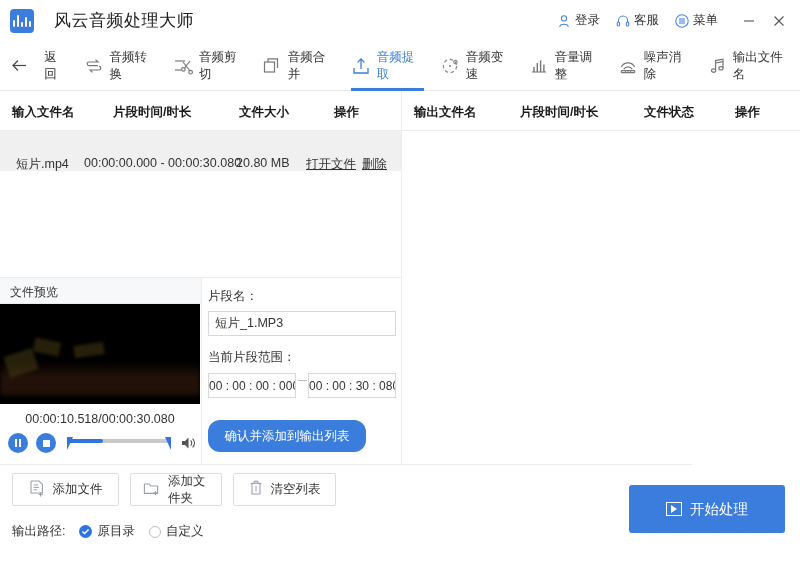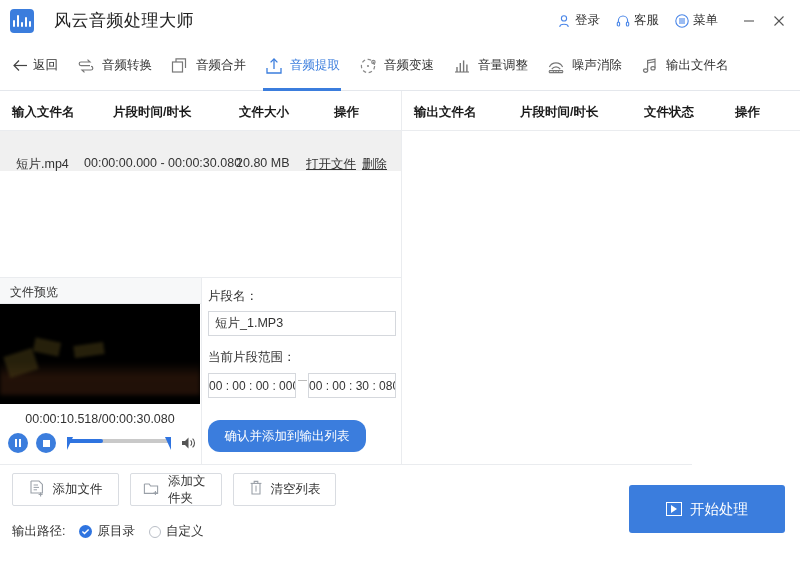--- a/index.html
+++ b/index.html
@@ -54,21 +54,21 @@
   .tool {
     display: flex; align-items: center; height: 50px; position: relative;
     padding: 0 9px; font-size: 12.5px; color: #333; gap: 6px;
   }
   .tool .ic { width: 20px; height: 20px; display:flex; align-items:center; justify-content:center; }
   .tool.active { color: #3b7ddd; }
   .tool.active::after {
     content: ""; position: absolute; left: 8px; right: 8px; bottom: 0;
     height: 2.5px; background: #3b7ddd;
   }
-  .tool.back { padding-left: 10px; gap: 3px; }
+  .tool.back { padding-left: 10px; gap: 16px; }
 
   
   .col-head {
     position: absolute; top: 91px; height: 40px;
     border-bottom: 1px solid #eaecef;
     font-size: 12.5px; font-weight: bold; color: #1a1a1a;
   }
   .col-head.left { left: 0; width: 401px; }
   .col-head.right { left: 401px; width: 399px; }
   .col-head span { position: absolute; top: 13px; white-space: nowrap; }
@@ -280,20 +280,33 @@
       <svg width="18" height="18" viewBox="0 0 18 18">
           <path d="M4 5 H13 L10.5 2.6" fill="none" stroke="#777" stroke-width="1.2"></path>
           <path d="M4 5 C1.6 5 1.6 8.6 4 8.6 H13" fill="none" stroke="#777" stroke-width="1.2"></path>
           <path d="M14 13 H5 L7.5 15.4" fill="none" stroke="#777" stroke-width="1.2"></path>
           <path d="M14 13 C16.4 13 16.4 9.4 14 9.4" fill="none" stroke="#777" stroke-width="1.2"></path>
         </svg>
     </span>
     <span>音频转换</span>
   </div>
 
+  <div class="tool">
+    <span class="ic">
+      <svg width="19" height="18" viewBox="0 0 19 18">
+          <line x1="1" y1="4" x2="11" y2="4" stroke="#777" stroke-width="1.2"></line>
+          <line x1="1" y1="13" x2="7" y2="13" stroke="#777" stroke-width="1.2"></line>
+          <line x1="9" y1="5" x2="16" y2="14" stroke="#777" stroke-width="1.2"></line>
+          <line x1="16" y1="4" x2="10.5" y2="11" stroke="#777" stroke-width="1.2"></line>
+          <circle cx="16.6" cy="15.2" r="1.8" fill="none" stroke="#777" stroke-width="1.2"></circle>
+          <circle cx="9.4" cy="12.4" r="1.8" fill="none" stroke="#777" stroke-width="1.2"></circle>
+        </svg>
+    </span>
+    <span>音频剪切</span>
+  </div>
 
   <div class="tool">
     <span class="ic">
       <svg width="18" height="18" viewBox="0 0 18 18">
           <rect x="1.5" y="5" width="10" height="10" fill="none" stroke="#777" stroke-width="1.2"></rect>
           <polyline points="5,5 5,1.8 14.5,1.8 14.5,11" fill="none" stroke="#777" stroke-width="1.2"></polyline>
         </svg>
     </span>
     <span>音频合并</span>
   </div>

